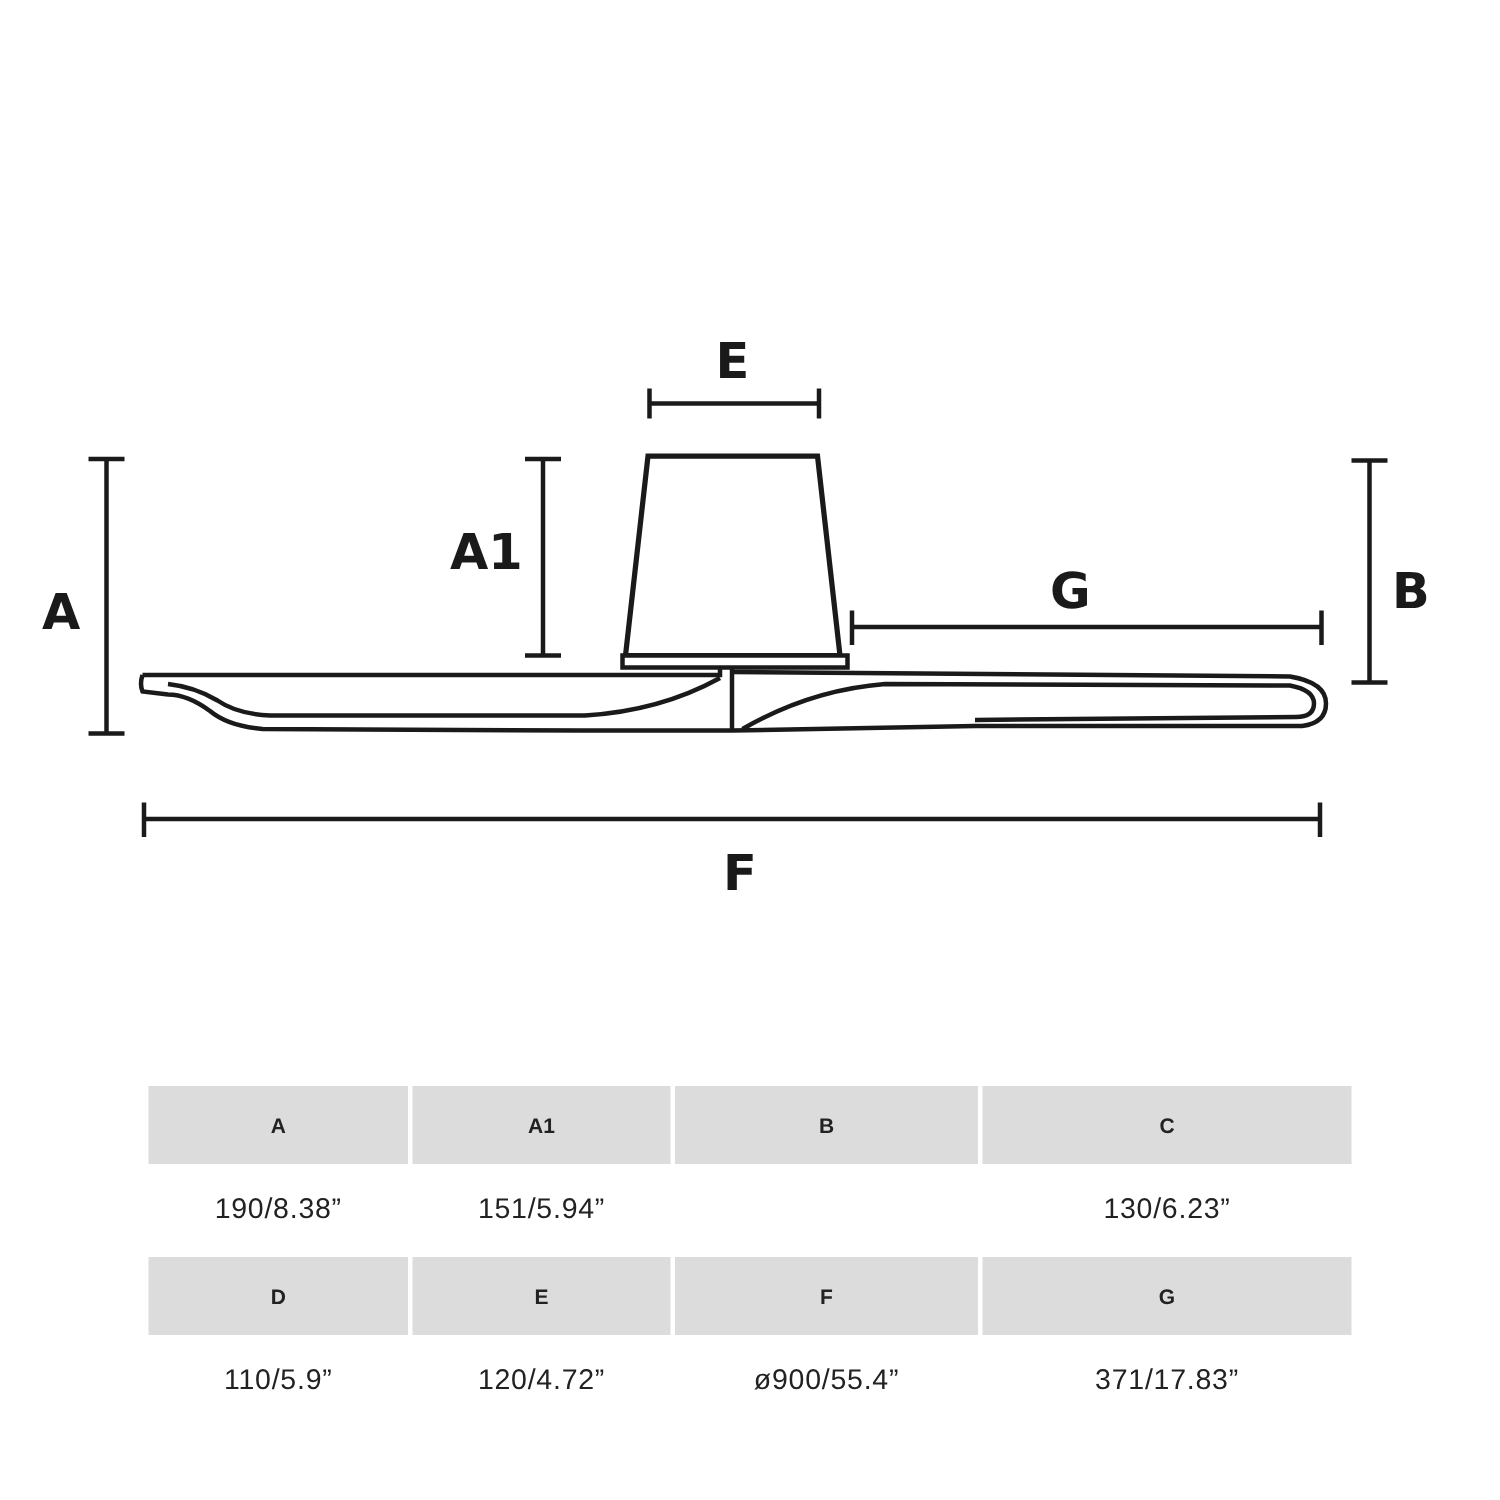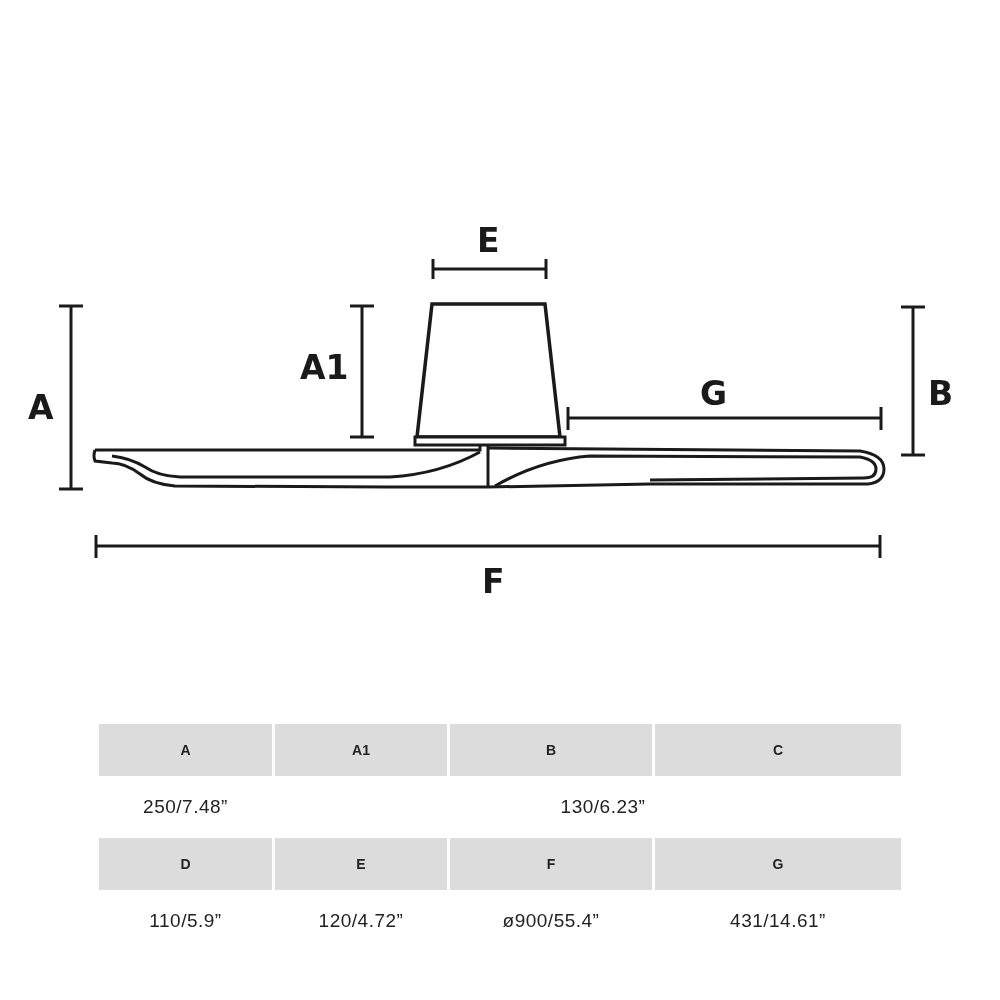--- a/index.html
+++ b/index.html
@@ -132,30 +132,31 @@
 
 <div class="spec-table">
 
   <div class="spec-row spec-header-row">
     <div class="cell c1">A</div>
     <div class="cell c2">A1</div>
     <div class="cell c3">B</div>
     <div class="cell c4">C</div>
   </div>
   <div class="spec-row spec-value-row">
-    <div class="cell c1">250/7.48”</div>
+    <div class="cell c1">190/8.38”</div>
+    <div class="cell c2">151/5.94”</div>
     <div class="cell c3"></div>
     <div class="cell c4">130/6.23”</div>
   </div>
 
   <div class="spec-row spec-header-row">
     <div class="cell c1">D</div>
     <div class="cell c2">E</div>
     <div class="cell c3">F</div>
     <div class="cell c4">G</div>
   </div>
   <div class="spec-row spec-value-row">
     <div class="cell c1">110/5.9”</div>
     <div class="cell c2">120/4.72”</div>
     <div class="cell c3">ø900/55.4”</div>
-    <div class="cell c4">431/14.61”</div>
+    <div class="cell c4">371/17.83”</div>
   </div>
 </div>
 
 </body></html>

